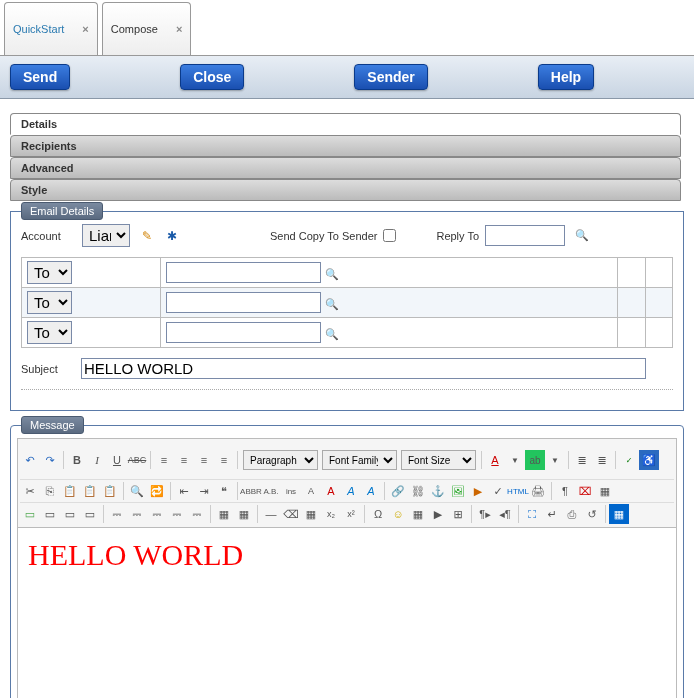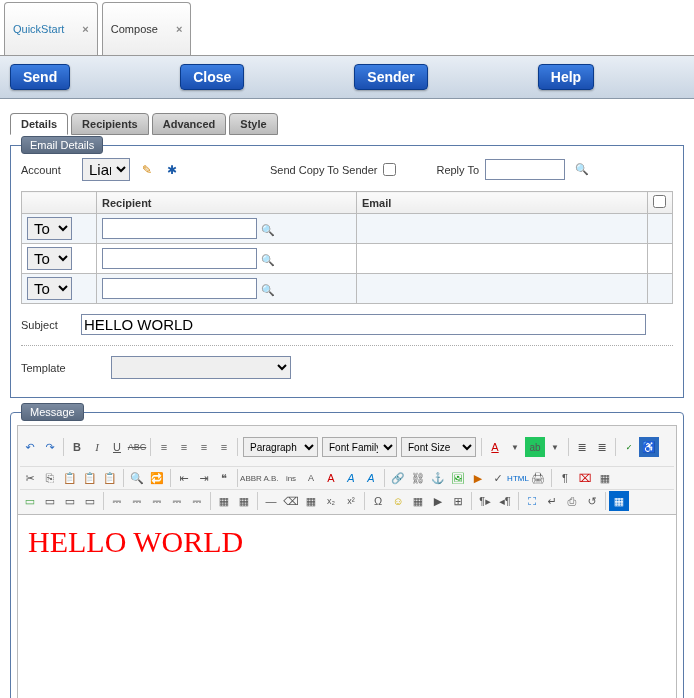--- a/index.html
+++ b/index.html
@@ -3,21 +3,21 @@
 <meta charset="utf-8">
 <style>
 * { box-sizing: border-box; margin: 0; padding: 0; }
 body { font-family: Arial, Helvetica, sans-serif; font-size: 12px; color: #333; background: #fff; width: 694px; }
 .tabs-top { display: flex; background: #fff; border-bottom: 1px solid #999; padding-top: 2px; }
 .tab-top { display: flex; align-items: center; padding: 20px 8px; margin-left: 4px; border: 1px solid #999; border-bottom: none; border-radius: 4px 4px 0 0; background: linear-gradient(#fff, #eee); font-size: 11px; cursor: pointer; }
 .tab-top.inactive { color: #2a7ab0; }
 .tab-top .x { margin-left: 18px; color: #888; font-weight: bold; }
 .toolbar { display: flex; padding: 8px 10px; background: linear-gradient(#e8eef5, #c8d4e2); border-bottom: 1px solid #8a98a8; gap: 110px; }
 .btn { display: inline-block; padding: 4px 12px; background: linear-gradient(#3b7de0, #1a4fb0); color: #fff; font-weight: bold; font-size: 14px; border: 1px solid #0a3a8a; border-radius: 4px; cursor: pointer; box-shadow: 0 1px 2px rgba(0,0,0,.3); }
-.subtabs { display: flex; margin: 14px 10px 0; }
+.subtabs { display: flex; margin: 14px 10px 0; flex-direction: column; }
 .subtab { padding: 4px 10px; border: 1px solid #888; background: linear-gradient(#ddd, #bbb); font-size: 11px; font-weight: bold; color: #333; border-radius: 4px 4px 0 0; margin-right: 3px; cursor: pointer; }
 .subtab.active { background: #fff; border-bottom-color: #fff; }
 .panel { margin: 0 10px; border: 1px solid #5a7aa8; border-radius: 0; padding: 12px 10px 10px; position: relative; }
 .fieldset { position: relative; margin-top: 10px; }
 .legend { position: absolute; top: -10px; left: 10px; background: linear-gradient(#7a8aa0,#5a6a80); color: #fff; font-size: 11px; padding: 2px 8px; border-radius: 3px; border: 1px solid #4a5a70; }
 .row { display: flex; align-items: center; margin-bottom: 8px; }
 .label { width: 60px; font-size: 11px; }
 select, input[type=text] { font-size: 15px; padding: 1px 2px; border: 1px solid #7a8aa8; }
 .icon-btn { width: 16px; height: 16px; display: inline-block; margin-left: 3px; cursor: pointer; font-size: 12px; text-align: center; line-height: 16px; }
 .recip-table { width: 100%; border-collapse: collapse; margin-bottom: 10px; }
@@ -87,56 +87,46 @@
     </div>
     <div class="group" style="">
       <span>Reply To</span>
       <input type="text" style="width: 80px;" value="">
       <span class="mag">🔍</span>
     </div>
   </div>
 
   <table class="recip-table">
     <tbody>
-        <tr>
-      <th class="col-to"></th>
-      <th style="width:260px">Recipient</th>
-      <th>Email</th>
-      <th class="col-box"><input type="checkbox" style=""></th>
+    <tr>
+      <td><select style="width:45px"><option>To</option></select></td>
+      <td><input type="text" style="width: 155px;" value=""><span class="mag">🔍</span></td>
+      <td></td>
+      <td></td>
     </tr>
     <tr>
       <td><select style="width:45px"><option>To</option></select></td>
       <td><input type="text" style="width: 155px;" value=""><span class="mag">🔍</span></td>
       <td></td>
       <td></td>
     </tr>
     <tr>
       <td><select style="width:45px"><option>To</option></select></td>
       <td><input type="text" style="width: 155px;" value=""><span class="mag">🔍</span></td>
       <td></td>
       <td></td>
     </tr>
-    <tr>
-      <td><select style="width:45px"><option>To</option></select></td>
-      <td><input type="text" style="width: 155px;" value=""><span class="mag">🔍</span></td>
-      <td></td>
-      <td></td>
-    </tr>
   </tbody>
     </table>
 
   <div class="row subject-row">
     <span class="label">Subject</span>
     <input type="text" value="HELLO WORLD" style="">
   </div>
   <div class="dotted"></div>
-  <div class="row">
-    <span class="label" style="width:90px">Template</span>
-    <select style="width:180px"><option></option></select>
-  </div>
 </div>
 
 <div class="msg-panel fieldset">
   <div class="legend">Message</div>
 
   <div class="editor-toolbar">
     <div class="tb-row">
       <span class="tb-btn" style="color:#2a6ac0">↶</span>
       <span class="tb-btn" style="color:#2a6ac0">↷</span>
       <span class="sep"></span>

